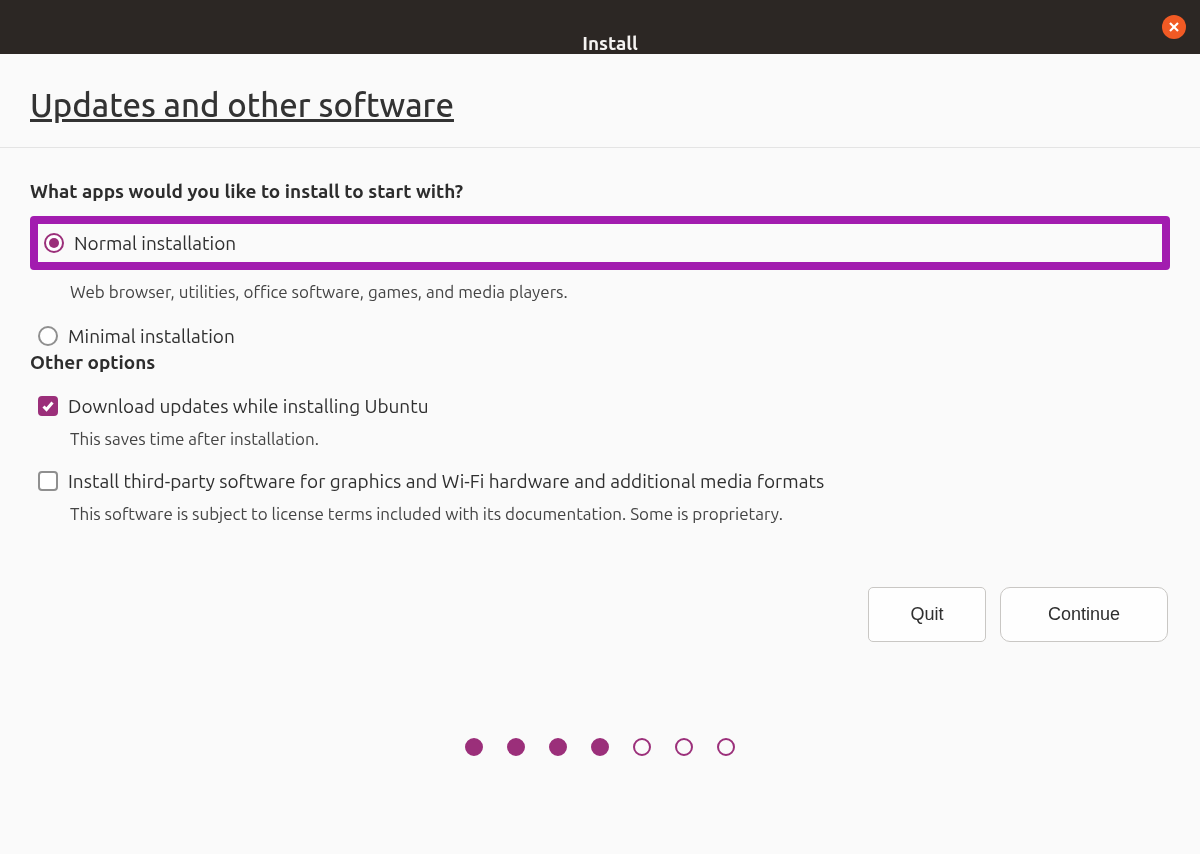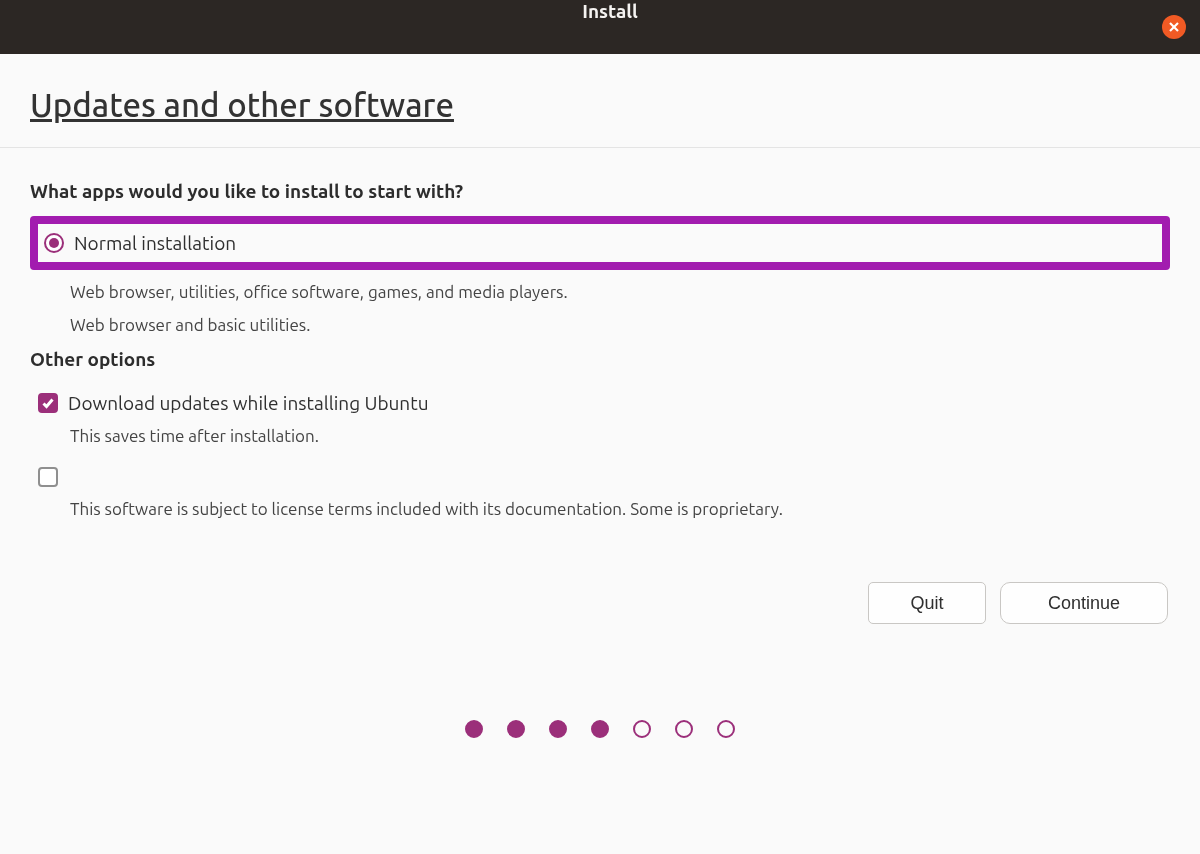--- a/index.html
+++ b/index.html
@@ -8,21 +8,21 @@
     font-family: "Ubuntu", "Noto Sans", "Segoe UI", Arial, sans-serif;
     background: #fafafa;
     color: #2f2f2f;
     overflow: hidden;
   }
   .titlebar {
     height: 54px;
     background: #2c2724;
     color: #f5f3f1;
     display: flex;
-    align-items: flex-start;
+    align-items: flex-end;
     justify-content: center;
     position: relative;
     font-size: 19px;
     font-weight: 600;
     padding-left: 20px;
   }
   .titlebar .close {
     position: absolute;
     right: 14px;
     top: 50%;
@@ -126,21 +126,21 @@
   .checkbox.checked svg { stroke: #fff; stroke-width: 3; }
   .button-row {
     display: flex;
     justify-content: flex-end;
     gap: 14px;
     margin-top: 64px;
     padding-right: 2px;
   }
   .btn {
     min-width: 118px;
-    height: 42px;
+    height: 55px;
     padding: 0 22px;
     border: 1px solid #c9c7c4;
     border-radius: 5px;
     background: #fefefe;
     font-size: 18px;
     color: #2f2f2f;
     cursor: pointer;
   }
   .btn.wide { min-width: 168px; border-radius: 10px; }
   .progress-dots {
@@ -176,36 +176,40 @@
 
   <div class="content">
     <div class="question">What apps would you like to install to start with?</div>
 
     <div class="radio-row focused">
       <div class="radio selected"></div>
       <span class="radio-label">Normal installation</span>
     </div>
     <div class="option-desc">Web browser, utilities, office software, games, and media players.</div>
 
-    <div class="option-desc">Web browser and basic utilities.</div>
+    <div class="radio-row unfocused">
+      <div class="radio"></div>
+      <span class="radio-label">Minimal installation</span>
+    </div>
 
     <div class="subheading">Other options</div>
 
     <div class="check-row">
       <div class="checkbox checked">
         <svg width="14" height="14" viewBox="0 0 14 14">
             <polyline points="2.5,7.5 5.5,10.5 11.5,3.5" fill="none"></polyline>
           </svg>
       </div>
       <span class="check-label">Download updates while installing Ubuntu</span>
     </div>
     <div class="option-desc">This saves time after installation.</div>
 
     <div class="check-row" style="margin-top:12px;">
       <div class="checkbox"></div>
+      <span class="check-label">Install third-party software for graphics and Wi-Fi hardware and additional media formats</span>
     </div>
     <div class="option-desc">This software is subject to license terms included with its documentation. Some is proprietary.</div>
 
     <div class="button-row">
       <button class="btn">Quit</button>
       <button class="btn wide">Continue</button>
     </div>
 
     <div class="progress-dots">
       <div class="dot filled"></div>

